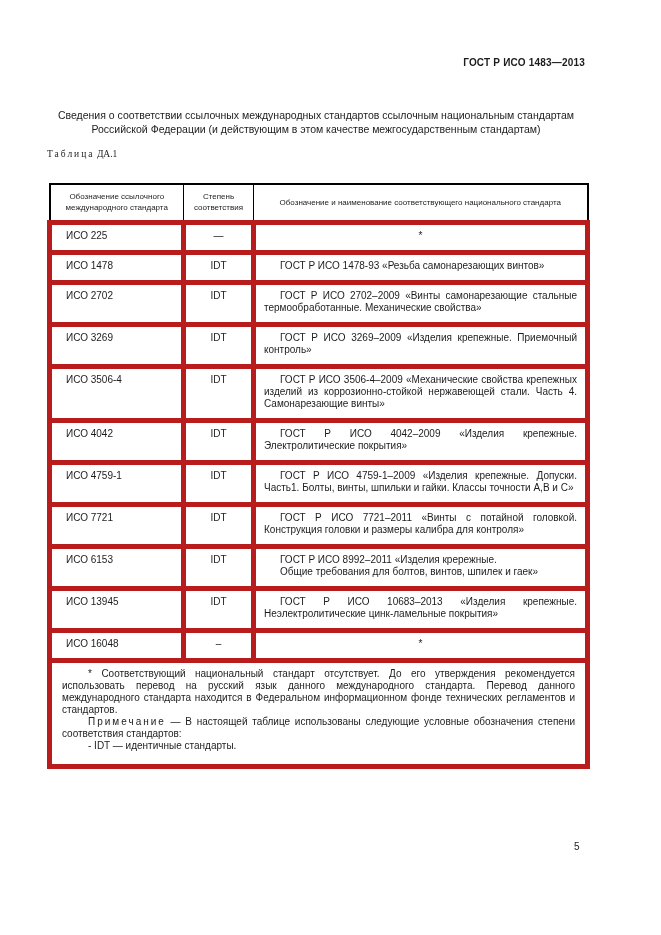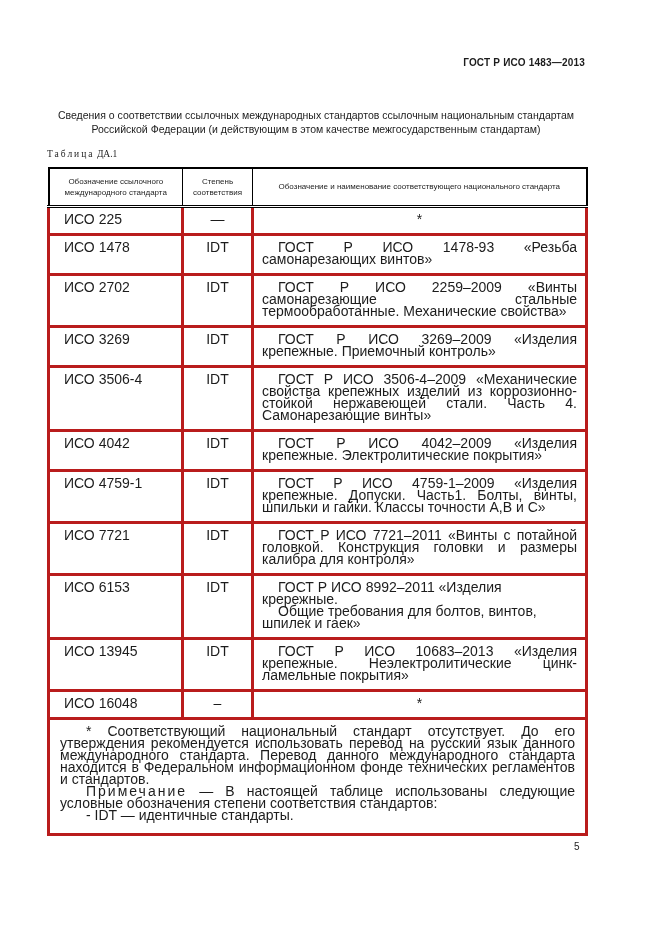--- a/index.html
+++ b/index.html
@@ -40,40 +40,40 @@
     line-height: 14px;
   }
   .table-label {
     margin-top: 13px;
     font-size: 9.5px;
     font-family: Liberation Serif, serif;
   }
   .spaced { letter-spacing: 2px; }
   table.std-table {
     border-collapse: collapse;
-    margin-top: 8px;
+    margin-top: 24px;
     width: 538px;
     table-layout: fixed;
     border: 2px solid #000;
   }
   .std-table th {
     border: 1px solid #000;
     border-bottom: 3px double #000;
     font-weight: normal;
     font-size: 8px;
     line-height: 11px;
     text-align: center;
     vertical-align: middle;
     height: 38px;
     padding: 2px 6px;
   }
   .std-table td {
-    border: 3px solid #b91c1c;
+    border: 5px solid #b91c1c;
     vertical-align: top;
-    font-size: 14px;
+    font-size: 10px;
     line-height: 12px;
   }
   .c-designation { padding: 5px 6px 8px 14px; }
   .c-degree { text-align: center; padding: 5px 2px 8px 2px; }
   .c-national { padding: 5px 8px 8px 8px; text-align: justify; text-indent: 16px; }
   .c-national.centered { text-align: center; text-indent: 0; }
   .c-national .ind-line { text-indent: 16px; text-align: left; }
   .fn-cell { padding: 5px 10px 12px 10px; font-size: 8.5px; line-height: 11px; }
   .fn-cell p { margin: 0; }
   .fn-p1 { text-indent: 26px; text-align: justify; }
@@ -122,21 +122,21 @@
             <td class="c-national centered">*</td>
           </tr>
           <tr>
             <td class="c-designation">ИСО 1478</td>
             <td class="c-degree">IDT</td>
             <td class="c-national">ГОСТ Р ИСО 1478-93 «Резьба самонарезающих винтов»</td>
           </tr>
           <tr>
             <td class="c-designation">ИСО 2702</td>
             <td class="c-degree">IDT</td>
-            <td class="c-national">ГОСТ Р ИСО 2259–2009 «Винты самонарезающие стальные термообработанные. Механические свойства»</td>
+            <td class="c-national">ГОСТ Р ИСО 2702–2009 «Винты самонарезающие стальные термообработанные. Механические свойства»</td>
           </tr>
           <tr>
             <td class="c-designation">ИСО 3269</td>
             <td class="c-degree">IDT</td>
             <td class="c-national">ГОСТ Р ИСО 3269–2009 «Изделия крепежные. Приемочный контроль»</td>
           </tr>
           <tr>
             <td class="c-designation">ИСО 3506-4</td>
             <td class="c-degree">IDT</td>
             <td class="c-national">ГОСТ Р ИСО 3506-4–2009 «Механические свойства крепежных изделий из коррозионно-стойкой нержавеющей стали. Часть 4. Самонарезающие винты»</td>

